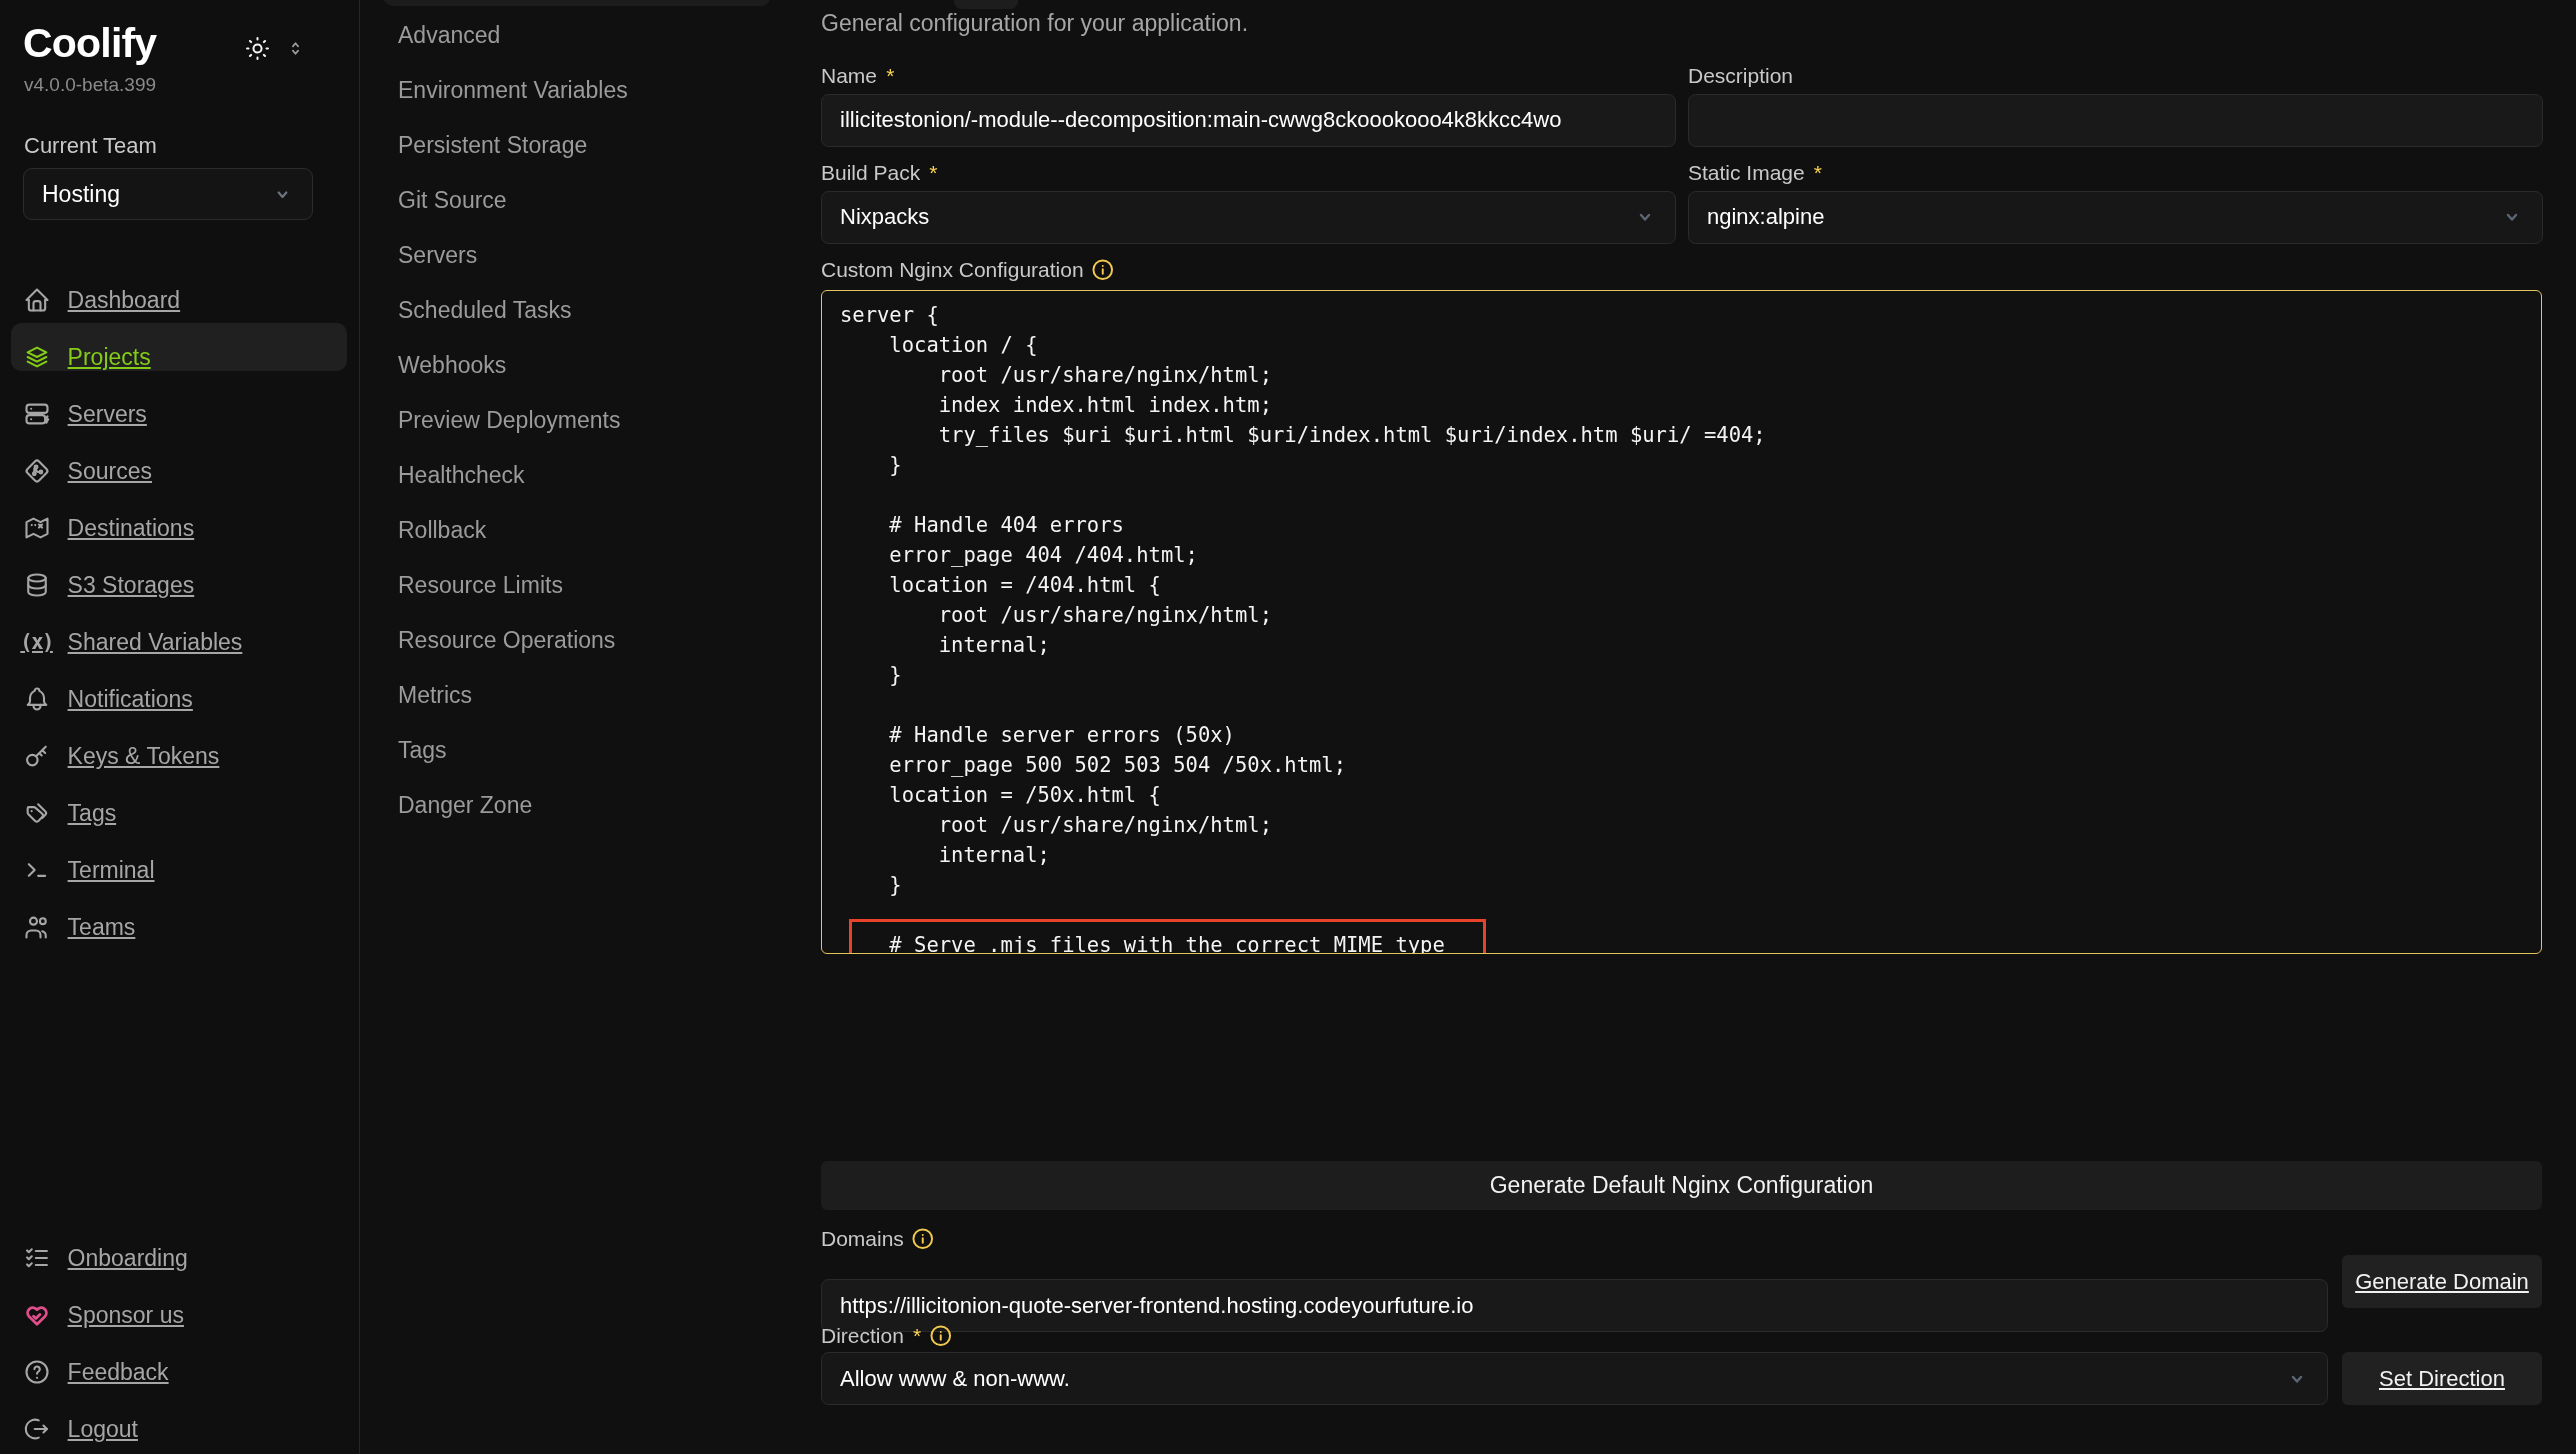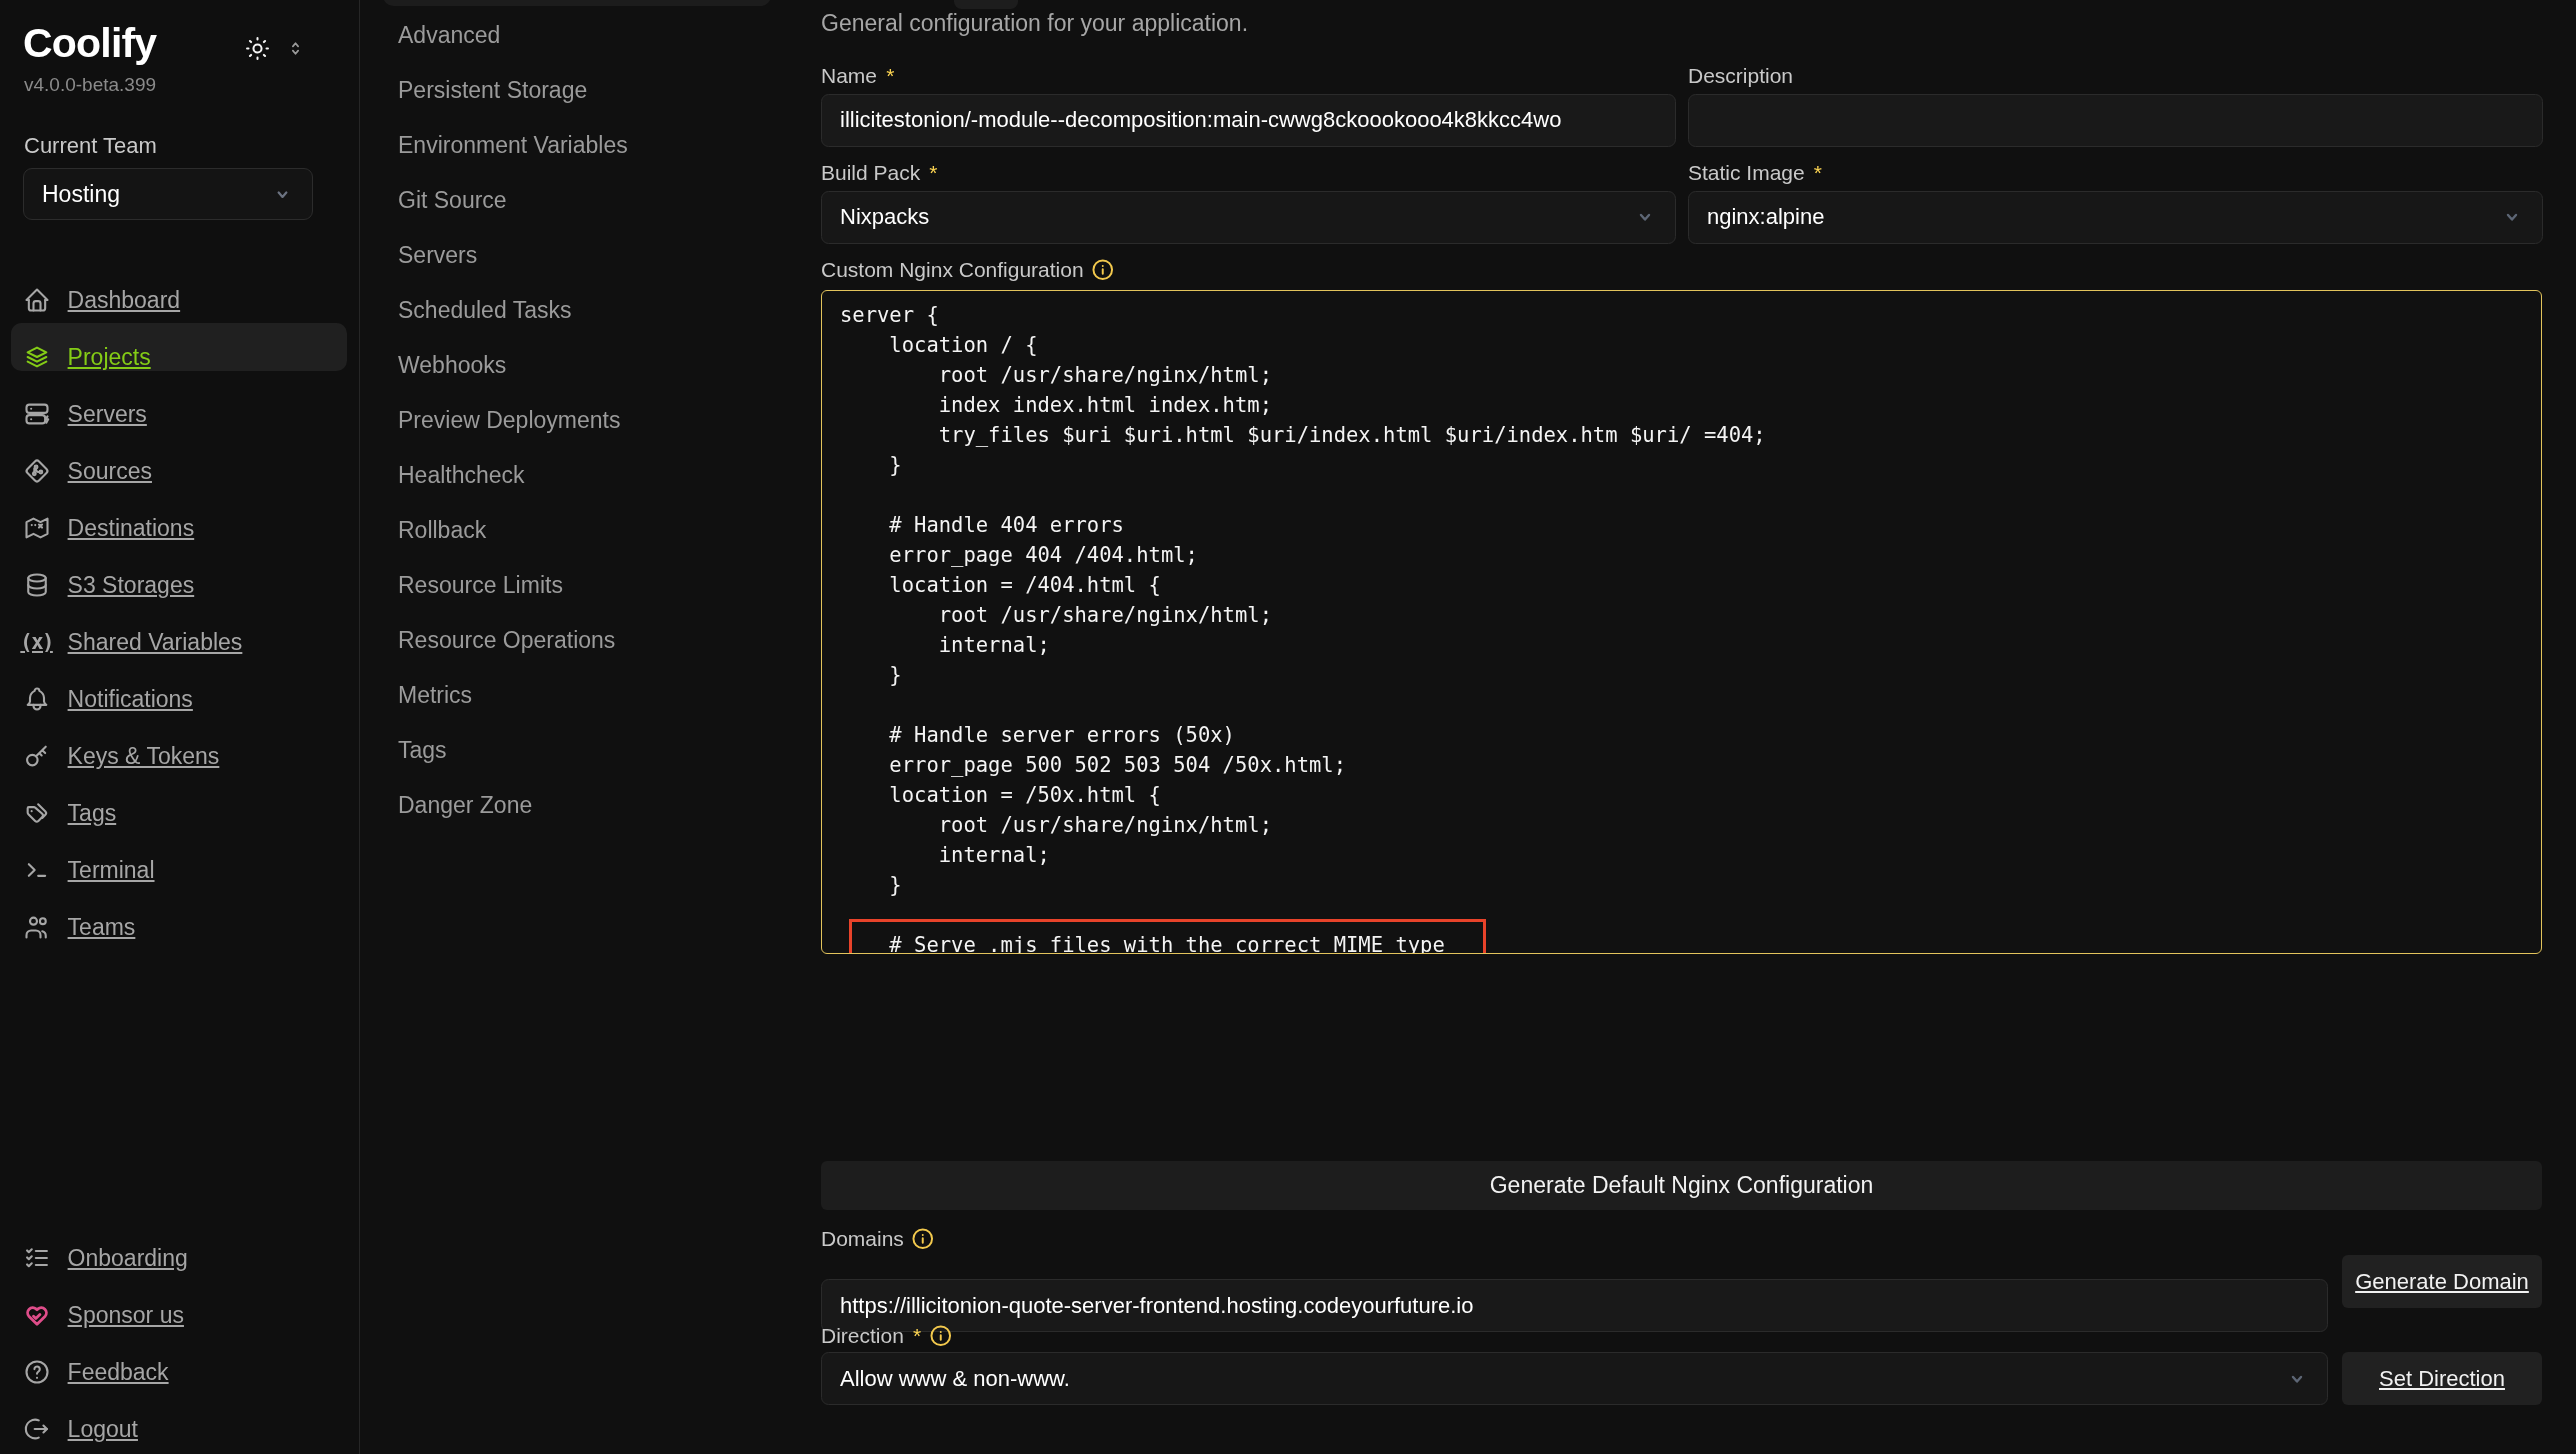--- a/index.html
+++ b/index.html
@@ -269,24 +269,24 @@
   </div>
 </div>
 
 <div class="subnav">
   <div class="subnav-partial"></div>
   <div class="subnav-list">
     <div class="subnav-item">
         <span>Advanced</span>
       </div>
     <div class="subnav-item">
+        <span>Environment Variables</span>
+      </div>
+    <div class="subnav-item">
         <span>Persistent Storage</span>
-      </div>
-    <div class="subnav-item">
-        <span>Environment Variables</span>
       </div>
     <div class="subnav-item">
         <span>Git Source</span>
       </div>
     <div class="subnav-item">
         <span>Servers</span>
       </div>
     <div class="subnav-item">
         <span>Scheduled Tasks</span>
       </div>

